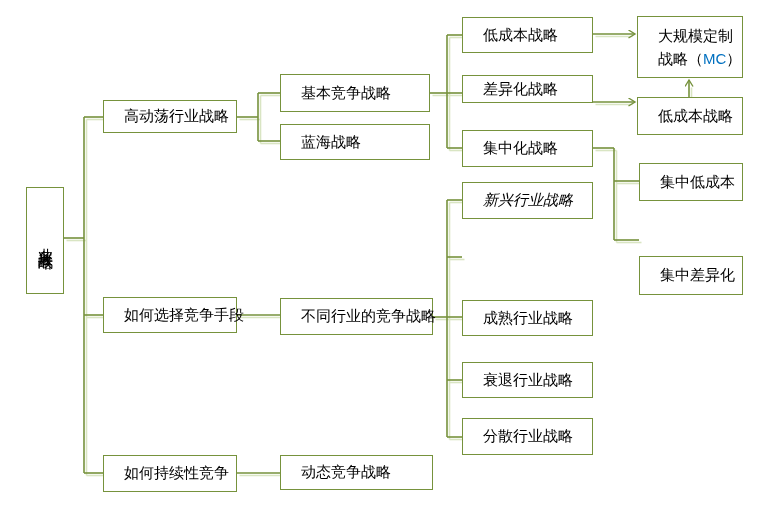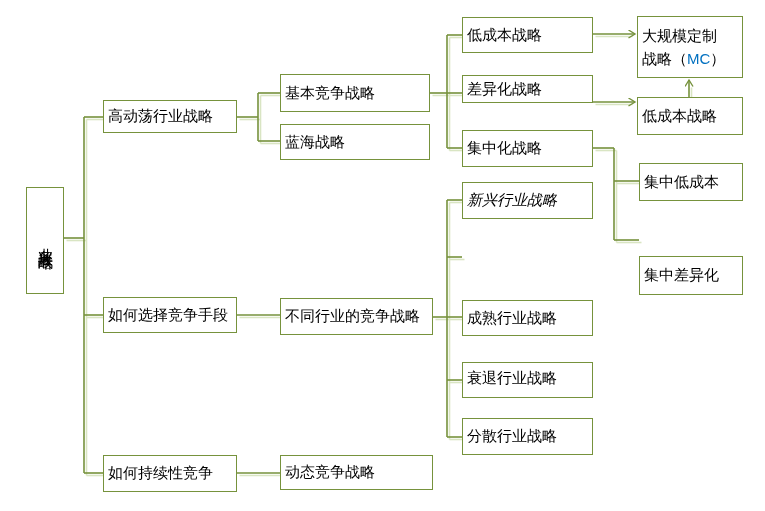--- a/index.html
+++ b/index.html
@@ -14,21 +14,21 @@
   .node{
     position:absolute;
     box-sizing:border-box;
     background:#ffffff;
     border:1.5px solid #76923C;
     color:#000000;
     font-size:15px;
     line-height:1.25;
     display:flex;
     align-items:center;
-    padding-left:4px;
+    padding-left:20px;
     white-space:nowrap;
     z-index:1;
   }
   .node.vertical{
     writing-mode:vertical-rl;
     text-orientation:upright;
     padding:0;
     justify-content:center;
     align-items:center;
     letter-spacing:2px;
@@ -48,21 +48,21 @@
   #c1{left:280px;top:74px;width:150px;height:38px;}
   #c2{left:280px;top:124px;width:150px;height:36px;}
   #c3{left:280px;top:298px;width:153px;height:37px;}
   #c4{left:280px;top:455px;width:153px;height:35px;}
   #d1{left:462px;top:17px;width:131px;height:36px;}
   #d2{left:462px;top:75px;width:131px;height:28px;}
   #d3{left:462px;top:130px;width:131px;height:37px;}
   #d4{left:462px;top:182px;width:131px;height:37px;font-style:italic;}
   #d5{left:462px;top:239px;width:131px;height:37px;}
   #d6{left:462px;top:300px;width:131px;height:36px;}
-  #d7{left:462px;top:362px;width:131px;height:36px;font-family:Liberation Mono, monospace;}
+  #d7{left:462px;top:362px;width:131px;height:36px;}
   #d8{left:462px;top:418px;width:131px;height:37px;}
   #e1{left:637px;top:16px;width:106px;height:62px;}
   #e2{left:637px;top:97px;width:106px;height:38px;}
   #e3{left:639px;top:163px;width:104px;height:38px;}
   #e4{left:639px;top:220px;width:104px;height:39px;margin-top:36px;}
 </style>
 </head>
 <body>
 
 <div id="canvas">

